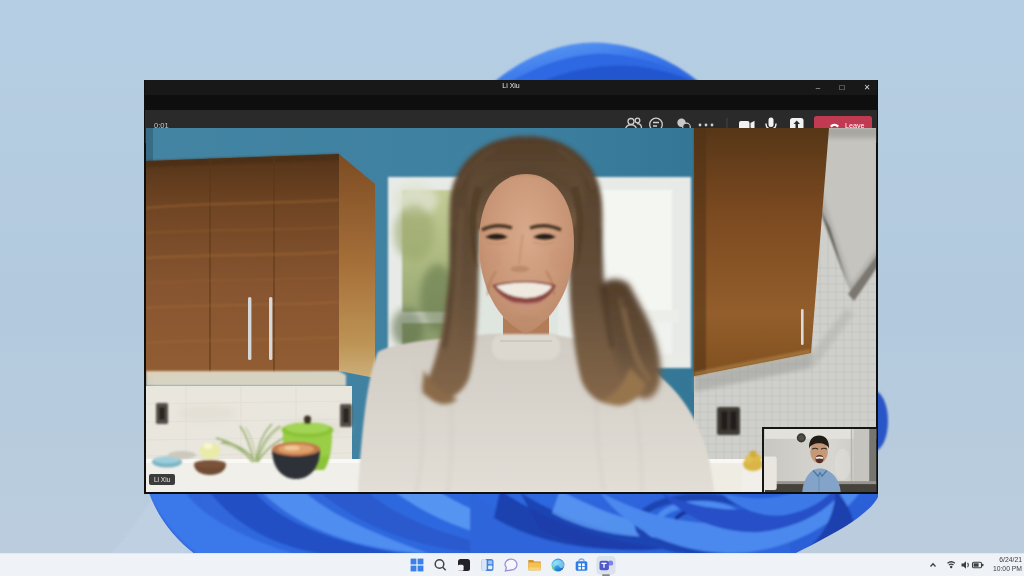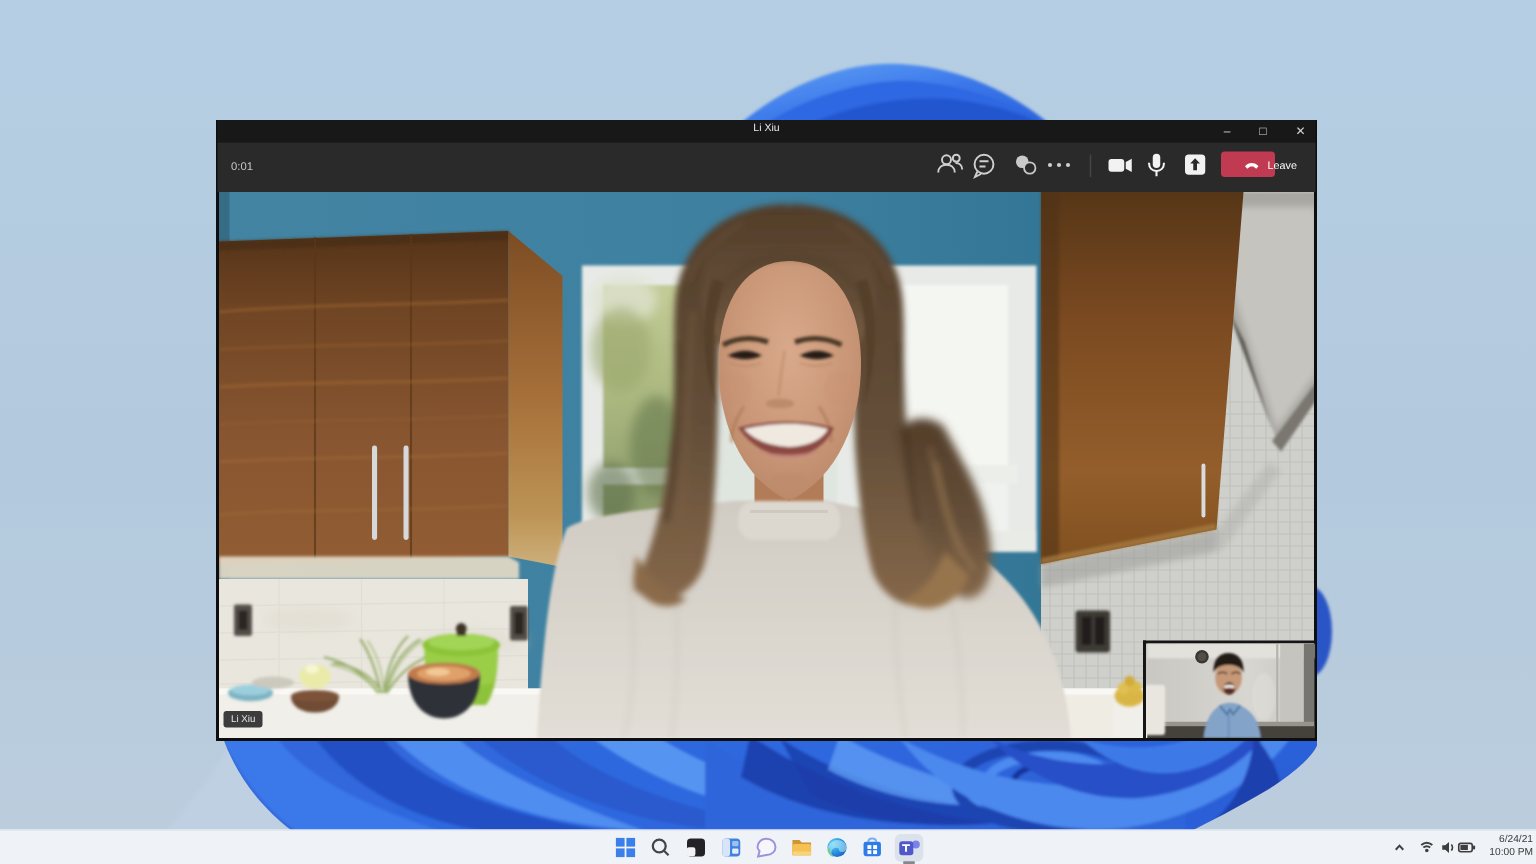--- a/index.html
+++ b/index.html
@@ -6,21 +6,21 @@
   body{width:1024px;height:576px;overflow:hidden;position:relative;
        font-family:"Liberation Sans",sans-serif;
        background:linear-gradient(180deg,#b6cee3 0%,#b3cade 55%,#bccddd 100%);}
   #desk{position:absolute;inset:0;}
   #bloom{position:absolute;left:0;top:0;z-index:1;}
   #win{position:absolute;left:144px;top:80px;width:734px;height:414px;z-index:5;
        background:#0e0e0e;}
   #titlebar{position:absolute;left:1px;top:0;right:1px;height:15px;background:#181818;}
   #title{position:absolute;left:0;right:0;top:2px;text-align:center;color:#e8e8e8;font-size:7px;}
   .wc{position:absolute;top:0px;color:#d6d6d6;font-size:8px;width:16px;text-align:center;line-height:15px;}
-  #toolbar{position:absolute;left:1px;top:15px;right:1px;height:33px;background:#2a2a2a;}
+  #toolbar{position:absolute;left:1px;top:30px;right:1px;height:33px;background:#2a2a2a;}
   #timer{position:absolute;left:9px;top:11px;color:#c8c8c8;font-size:7.5px;}
   #video{position:absolute;left:2px;top:48px;width:730px;height:364px;}
   #lixiu{position:absolute;left:5px;top:394px;background:#3c3c3c;color:#e6e6e6;
          font-size:6.5px;padding:2px 5px;border-radius:2px;z-index:8;}
   #pip{position:absolute;left:618px;top:347px;width:113px;height:63px;z-index:8;
        border-top:2px solid #151515;border-left:2px solid #151515;box-sizing:content-box;}
   #taskbar{position:absolute;left:0;bottom:0;width:1024px;height:22px;background:#eff2f6;
            border-top:1px solid #e3e8ee;z-index:20;}
   #clockblk{position:absolute;right:2px;top:1px;text-align:right;font-size:6.8px;line-height:8.6px;color:#3a3a3a;padding-top:1px;}
 </style>
@@ -120,21 +120,21 @@
      <g>
       <rect x="623.5" y="7.5" width="5" height="9.5" rx="2.5" fill="#f2f2f2"></rect>
       <path d="M621,13.5 C621,17 623.2,19 626,19 C628.8,19 631,17 631,13.5" stroke="#f2f2f2" stroke-width="1.4" fill="none"></path>
       <rect x="625.3" y="19" width="1.4" height="3.5" fill="#f2f2f2"></rect>
      </g>
      <g>
       <rect x="645" y="8" width="13.5" height="13.5" rx="2.5" fill="#f2f2f2"></rect>
       <path d="M651.75,10.5 L655,14 L653,14 L653,18.5 L650.5,18.5 L650.5,14 L648.5,14 Z" fill="#2a2a2a"></path>
      </g>
     </svg>
-    <div style="position:absolute;left:669px;top:6px;width:36px;height:17px;background:#c03b52;border-radius:2.5px;color:#fff;">
+    <div style="position:absolute;left:669px;top:6px;width:58px;height:17px;background:#c03b52;border-radius:2.5px;color:#fff;">
       <svg width="58" height="17" viewBox="0 0 58 17" style="position:absolute;left:0;top:0;">
         <path d="M16,9.8 C18.5,7 22.5,7 25,9.8 L23.5,11.5 L21.5,10 L19.5,10 L17.5,11.5 Z" fill="#fff"></path>
         <text x="31" y="11.8" font-family="Liberation Sans, sans-serif" font-size="7.2" fill="#fff">Leave</text>
       </svg>
     </div>
   </div>
   <svg id="video" viewBox="0 0 730 364">
   <defs>
    <linearGradient id="wall" x1="0" y1="0" x2="1" y2="0">
     <stop offset="0" stop-color="#4384a3"></stop>

